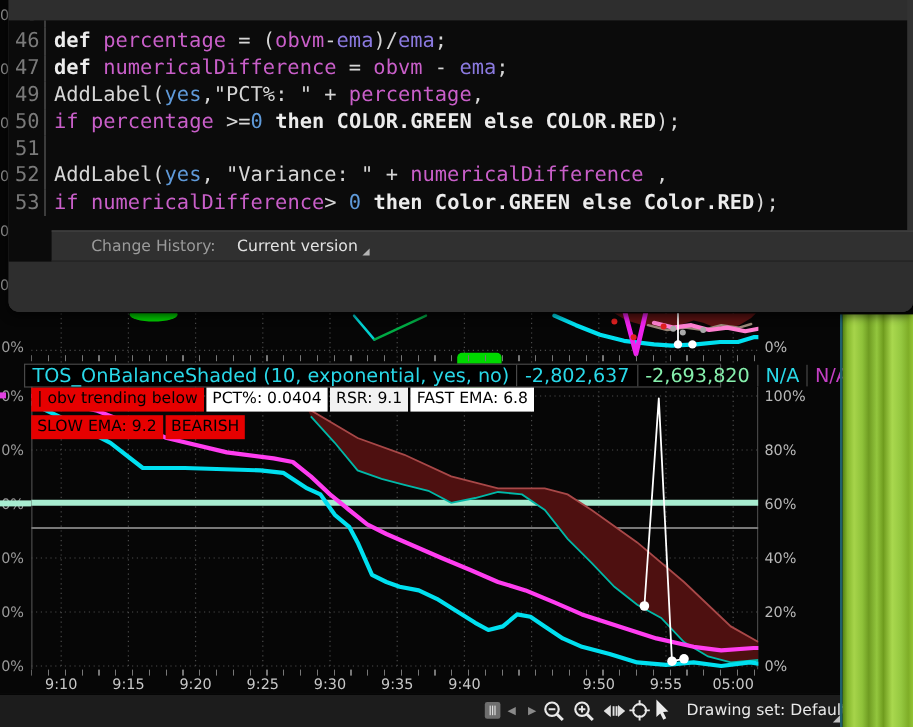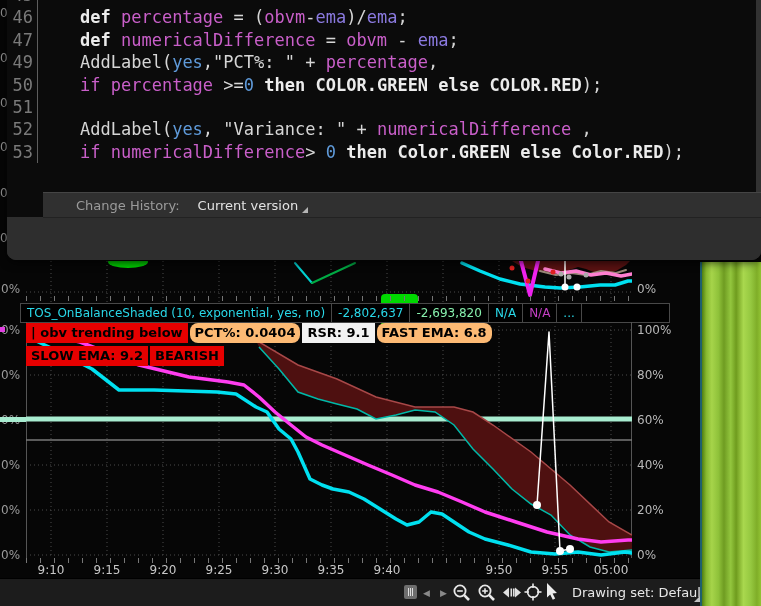--- a/index.html
+++ b/index.html
@@ -6,53 +6,53 @@
   .app{position:relative;width:761px;height:606px;background:#060606;overflow:hidden;
        font-family:"DejaVu Sans",sans-serif;}
   
   .edge-frag{position:absolute;left:0;width:8px;overflow:hidden;color:#8f8f8f;font-size:12px;white-space:nowrap;}
   .edge-lab{position:absolute;left:1px;color:#9a9a9a;font-size:12px;white-space:nowrap;}
   .mint-sliver{position:absolute;left:0;top:417px;width:26px;height:5px;background:#a8ecd0;}
   .mag-dot{position:absolute;left:0;top:327px;width:5px;height:5px;background:#e040e0;}
   
   .dialog{position:absolute;left:7px;top:0;width:754px;height:260px;border-radius:0 0 9px 9px;
           overflow:hidden;background:#2e2e2e;box-shadow:0 3px 8px rgba(0,0,0,.65);}
-  .editor{position:absolute;left:0;top:0;width:100%;height:217px;background:#0b0b0b;overflow:hidden;}
+  .editor{position:absolute;left:0;top:17px;width:100%;height:217px;background:#0b0b0b;overflow:hidden;}
   .editor-scroll{position:absolute;right:0;top:0;width:5px;height:192px;background:#323232;}
   .cline{display:flex;line-height:22.4px;font-family:"DejaVu Sans Mono",monospace;font-size:17px;}
   .cline.partial{margin-top:-16px;}
   .lnum{flex:0 0 26px;text-align:right;padding-right:4px;color:#7a7a7a;border-right:1px solid #5e5e5e;}
-  .ltext{padding-left:7px;white-space:pre;margin-left:35px;}
+  .ltext{padding-left:7px;white-space:pre;}
   .tok-k{color:#ececec;font-weight:bold;}
   .tok-v{color:#c95fc9;}
   .tok-e{color:#8b7ae0;}
   .tok-l{color:#5f9ad9;}
   .tok-p{color:#d6d6d6;}
   .changebar{position:absolute;left:0;top:192px;width:100%;height:26px;background:#303030;
              border-top:1px solid #454545;border-bottom:1px solid #222;box-sizing:border-box;
              display:flex;align-items:center;margin-left:36px;}
   .ch-label{color:#9b9b9b;font-size:13px;margin-left:33px;}
   .ch-value{color:#e2e2e2;font-size:13px;margin-left:18px;}
   .tri-dd{width:0;height:0;border-left:6px solid transparent;border-bottom:6px solid #b5b5b5;
           margin-left:4px;margin-top:10px;}
   .bottompanel{position:absolute;left:0;top:218px;width:100%;height:42px;background:#2e2e2e;}
   
   .buy-chip{position:absolute;left:381px;top:267px;width:37px;height:32px;background:#00d800;
             border-radius:4px;color:#053f05;font-size:12px;font-weight:bold;display:flex;
             align-items:center;justify-content:center;margin-top:27px;}
   .tickrow{position:absolute;left:26px;width:606px;height:5px;
            background:repeating-linear-gradient(90deg,#777 0 1px,transparent 1px 14px);}
-  .hdr-row{position:absolute;left:20px;top:303px;width:650px;height:20px;box-sizing:border-box;
-           border:1px solid #484848;background:#000;display:flex;font-size:12px;line-height:18px;}
+  .hdr-row{position:absolute;left:20px;top:303px;width:581px;height:20px;box-sizing:border-box;
+           border:1px solid #484848;background:#000;display:flex;font-size:16px;line-height:18px;}
   .hdr-cell{padding:0 6px;border-right:1px solid #484848;white-space:nowrap;}
   .hdr-fill{flex:1;border-right:none;}
   .c-cyan{color:#29d8e8;} .c-red{color:#86efac;} .c-magenta{color:#c33fc3;}
   .chiprow{position:absolute;display:flex;gap:2px;}
-  .chip{font-size:13px;font-weight:bold;color:#000;padding:1px 5px;line-height:18px;white-space:nowrap;text-align:right;}
-  .chip.red{background:#e60000;} .chip.green{background:#fdba74;border-radius:8px;} .chip.white{background:#f2f2f2;}
+  .chip{font-size:13px;font-weight:normal;color:#000;padding:1px 5px;line-height:18px;white-space:nowrap;text-align:right;}
+  .chip.red{background:#e60000;} .chip.green{background:#ffffff;} .chip.white{background:#f2f2f2;}
   .axis-lab{position:absolute;color:#b8b8b8;font-size:12px;}
   .time-lab{position:absolute;top:563px;width:44px;text-align:center;color:#c8c8c8;font-size:12px;}
   
   .toolbar{position:absolute;left:0;top:578px;width:702px;height:28px;background:#1c1c1c;border-top:1px solid #000;}
   .grip{position:absolute;left:404px;top:585px;width:13px;height:14px;background:#6e6e6e;border-radius:2px;
         display:flex;align-items:center;justify-content:center;gap:1px;}
   .grip i{display:block;width:1px;height:8px;background:#dcdcdc;}
   .tb-arrow{position:absolute;top:586px;color:#8a8a8a;font-size:9px;line-height:14px;}
   .tb-icon{position:absolute;}
   .ds-label{position:absolute;left:572px;top:585px;color:#e8e8e8;font-size:13px;}

